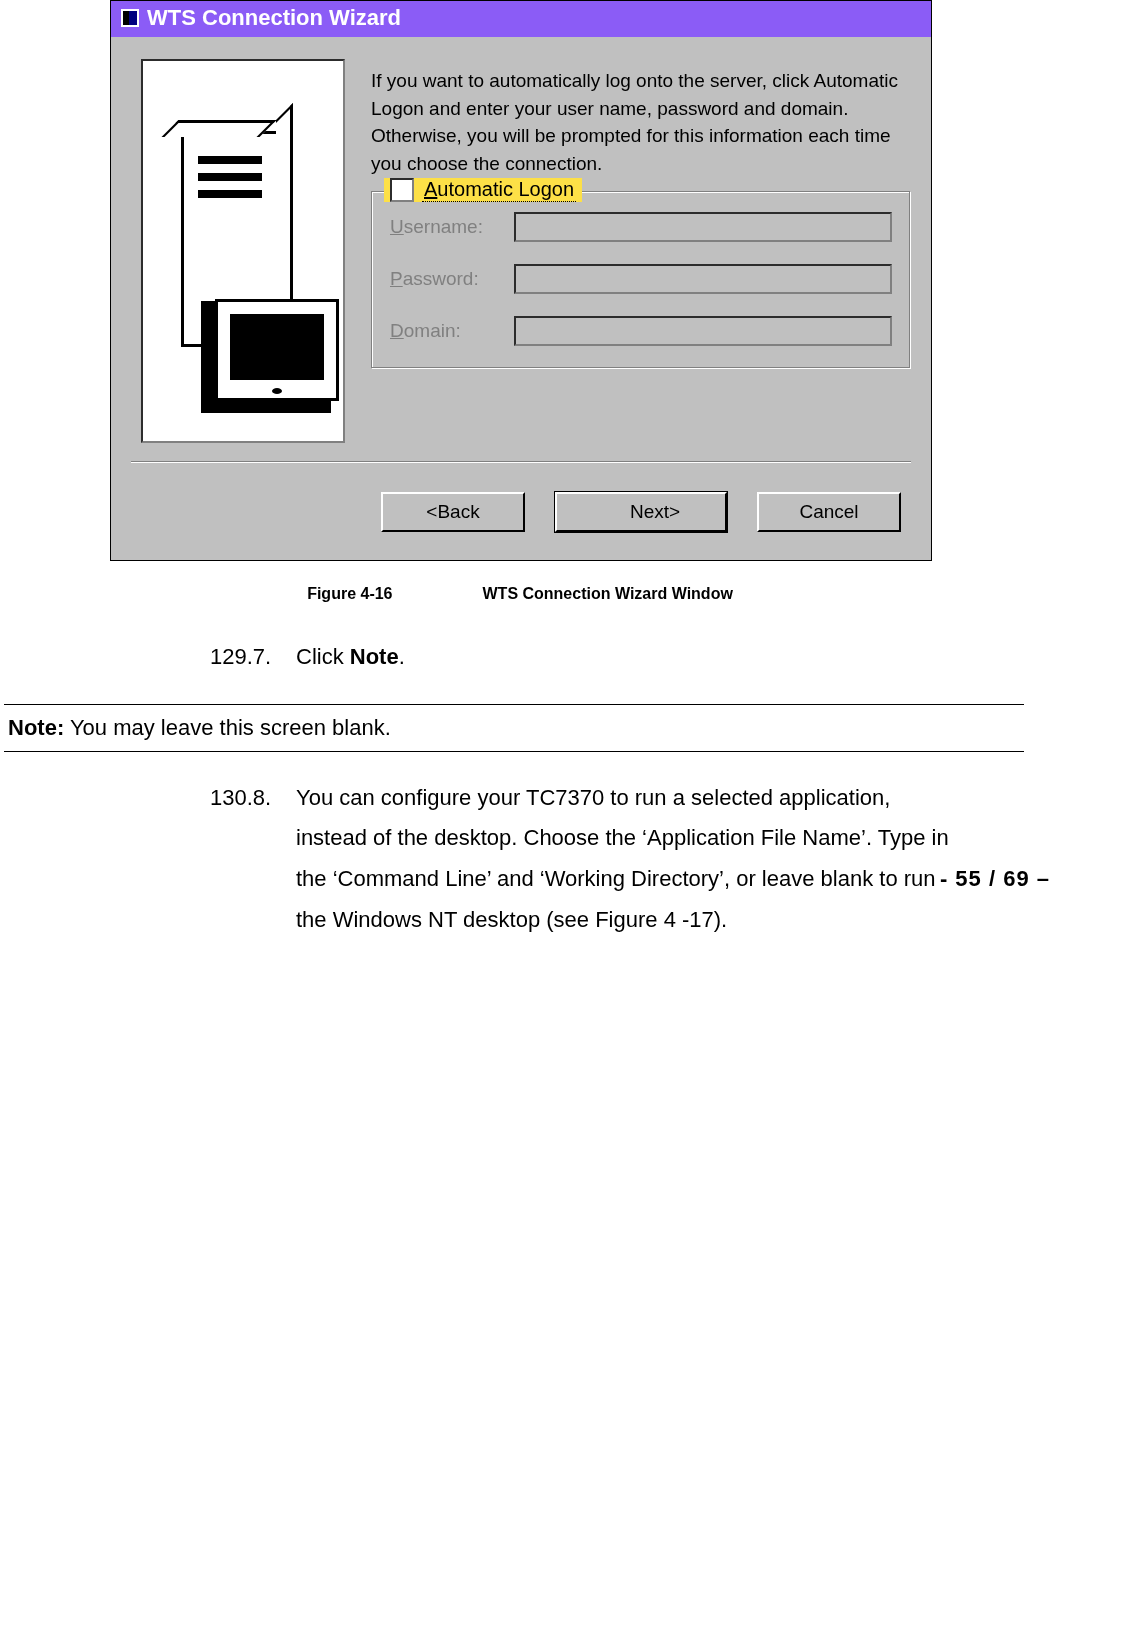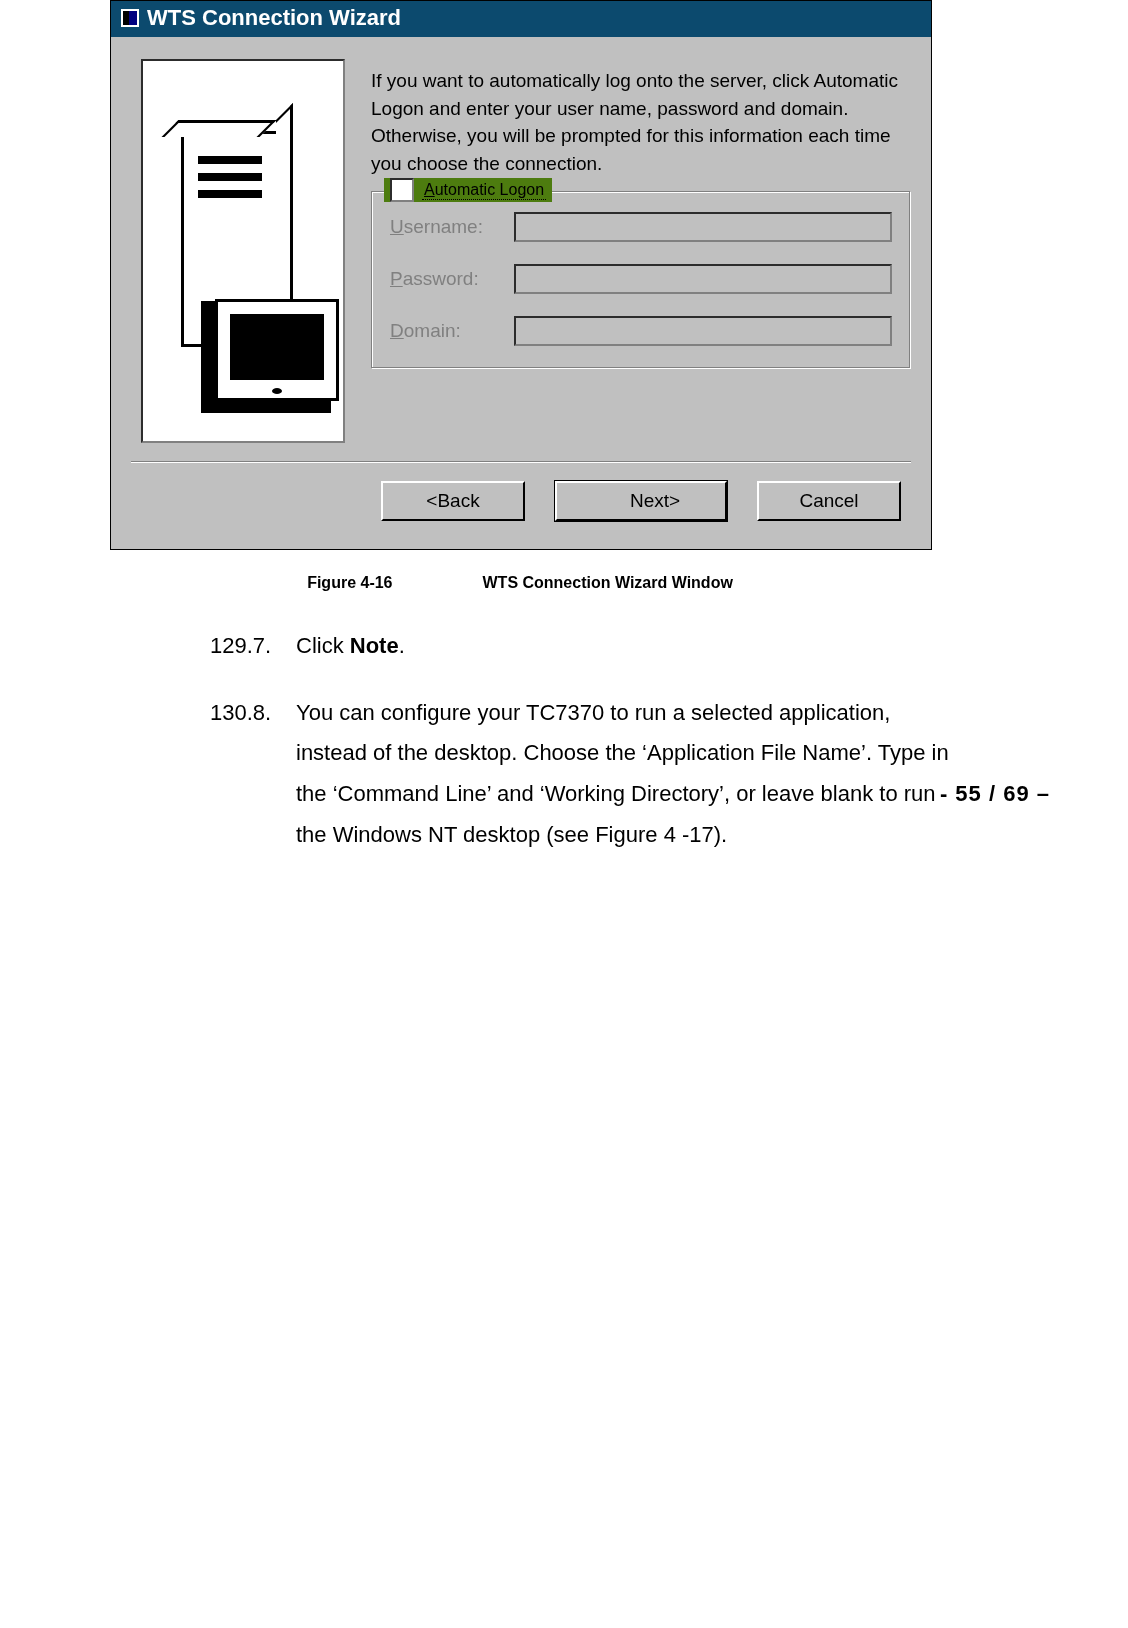--- a/index.html
+++ b/index.html
@@ -20,21 +20,21 @@
 
   
   .dialog {
     position: relative;
     margin: 0 0 0 110px;
     width: 820px;
     border: 1px solid #000;
     background: #c0c0c0;
   }
   .titlebar {
-    background: #0c4a6e;
+    background: #8b5cf6;
     color: #fff;
     font-family: Verdana, Geneva, sans-serif;
     font-weight: bold;
     font-size: 22px;
     padding: 4px 10px 6px;
     display: flex;
     align-items: center;
     gap: 8px;
   }
   .titlebar .wicon {
@@ -163,27 +163,27 @@
     border-bottom-color:#fff;
     box-shadow: inset -1px -1px 0 #808080, inset 1px 1px 0 #fff;
     padding:20px 18px 18px 18px;
     position:relative;
     margin-top:12px;
   }
   .group-legend{
     position:absolute;
     top:-14px;
     left:12px;
-    background:#4d7c0f;
+    background:#fde047;
     padding:0 6px;
     display:flex;
     align-items:center;
     gap:8px;
     font-family: Verdana, Geneva, sans-serif;
-    font-size:16px;
+    font-size:20px;
   }
   .checkbox{
     width:20px;height:20px;
     border:2px inset #808080;
     background:#fff;
     display:inline-block;
   }
   .group-legend .lbl{
     border-bottom:1px dotted #000;
     padding:0 2px;
@@ -232,20 +232,21 @@
     font-family: Verdana, Geneva, sans-serif;
     font-size:19px;
     background:#c0c0c0;
     border:2px outset #fff;
     border-right-color:#404040;
     border-bottom-color:#404040;
     display:flex;
     align-items:center;
     justify-content:center;
     cursor:pointer;
+    margin-top:11px;
   }
   .win-btn.default{
     box-shadow:0 0 0 1px #000;
     padding-left:28px;
   }
 
   .caption{
     text-align:center;
     font-weight:bold;
     font-size:16px;
@@ -344,20 +345,23 @@
     <span>Figure 4-16</span><span class="gap"></span><span>WTS Connection Wizard Window</span>
   </div>
 
   <div class="step">
     <div class="num">129.7.</div>
     <div class="txt">
       <span>Click </span><b>Note</b><span>.</span>
     </div>
   </div>
 
+  <div class="note-block">
+    <b>Note:</b><span> You may leave this screen blank.</span>
+  </div>
 
   <div class="step">
     <div class="num">130.8.</div>
     <div class="txt">You can configure your TC7370 to run a selected application, instead of the desktop.  Choose the ‘Application File Name’.  Type in the ‘Command Line’ and ‘Working Directory’, or leave blank to run the Windows NT desktop (see Figure 4 -17).</div>
   </div>
 
   <div class="page-num">- 55 / 69 –</div>
 </div>
 
 </body></html>

